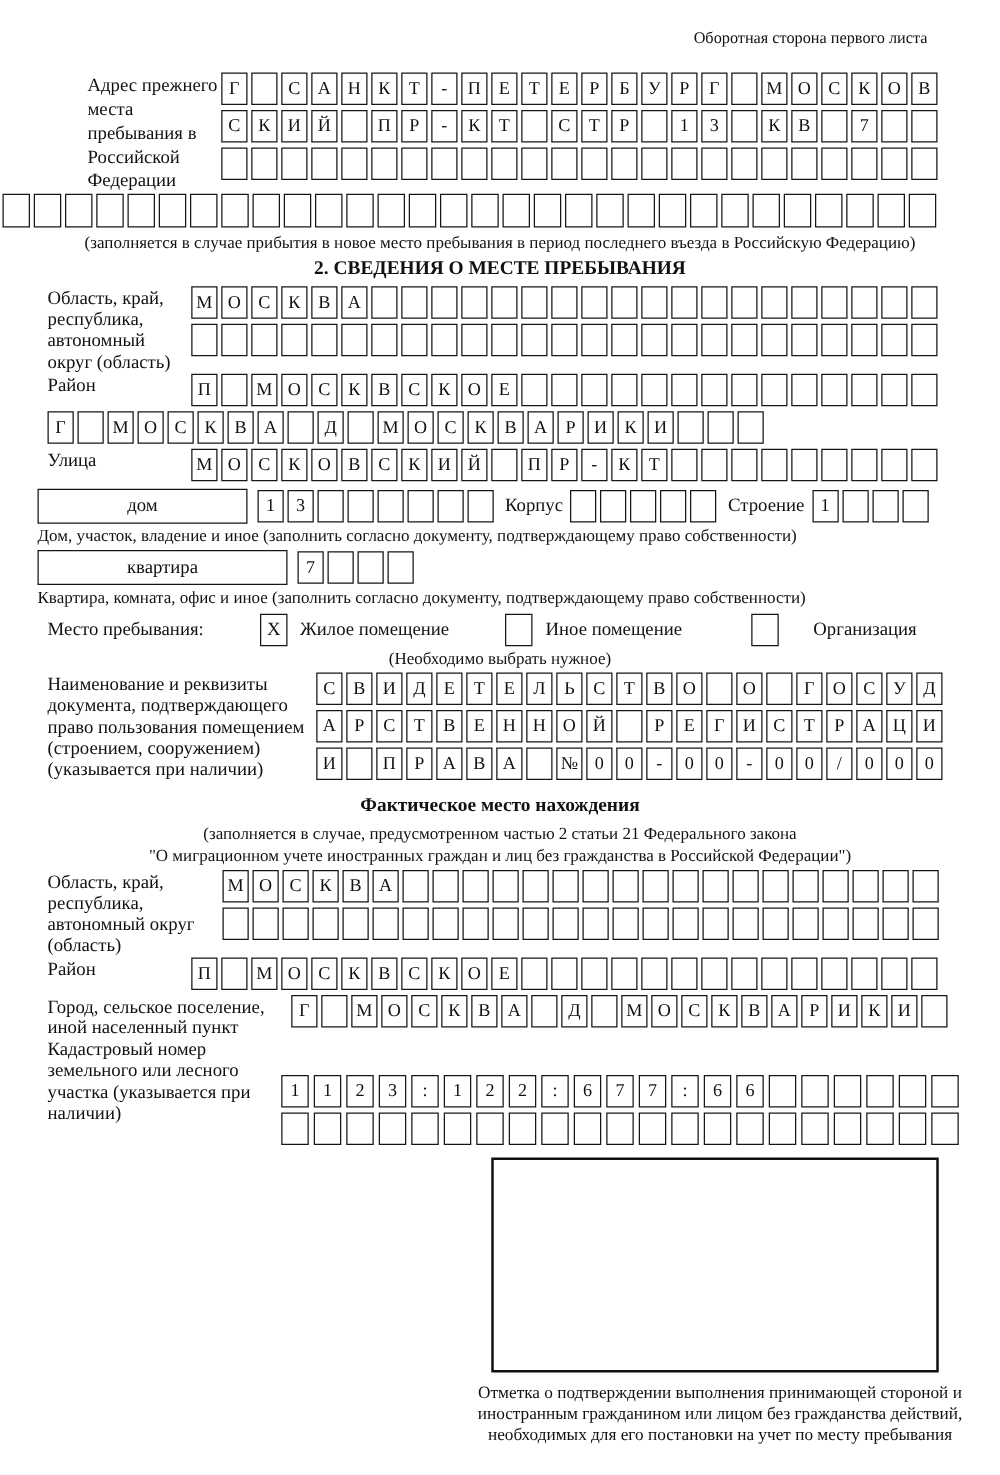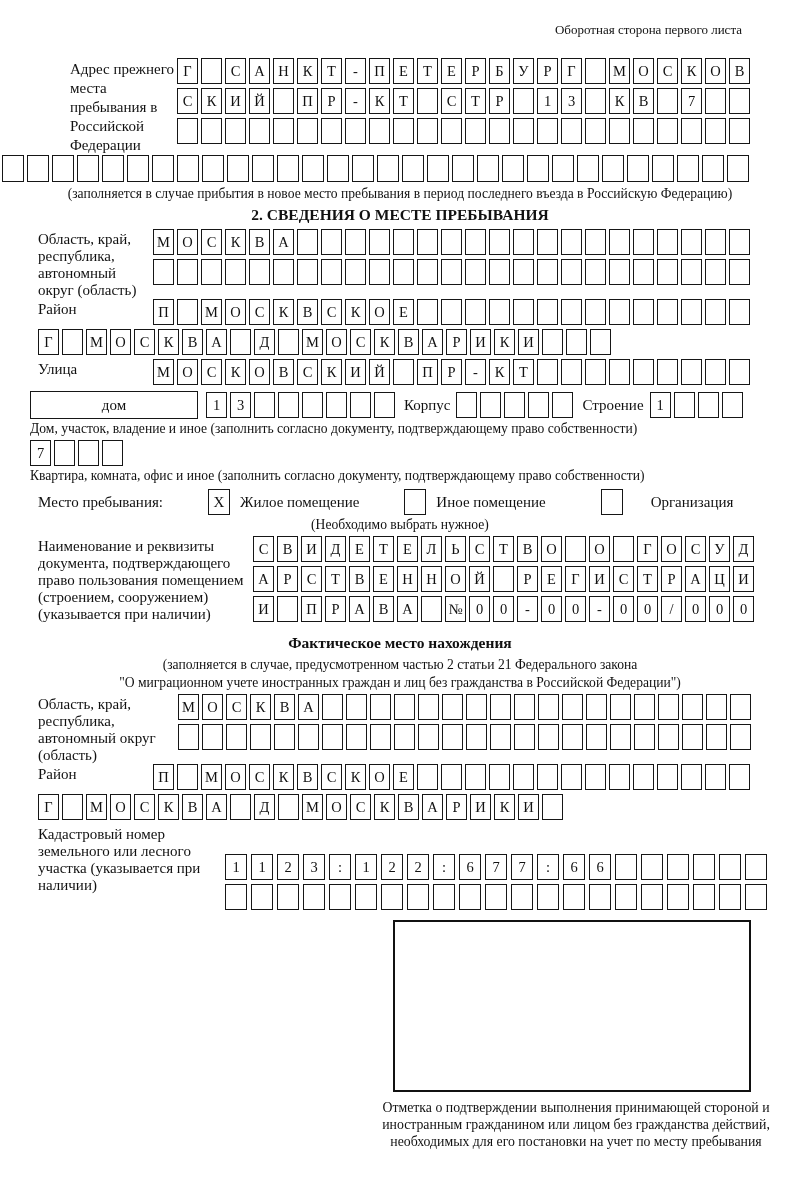--- a/index.html
+++ b/index.html
@@ -376,20 +376,21 @@
   <span class="cellrow">
       <span class="c">1</span>
       <span class="c"></span>
       <span class="c"></span>
       <span class="c"></span>
     </span>
 </div>
 <div class="caption left">Дом, участок, владение и иное (заполнить согласно документу, подтверждающему право собственности)</div>
 
 <div class="aptrow">
+  <span class="wbox kv">квартира</span>
   <span class="cellrow">
       <span class="c">7</span>
       <span class="c"></span>
       <span class="c"></span>
       <span class="c"></span>
     </span>
 </div>
 <div class="caption left">Квартира, комната, офис и иное (заполнить согласно документу, подтверждающему право собственности)</div>
 
 <div class="resrow">
@@ -567,20 +568,21 @@
         <span class="c"></span>
         <span class="c"></span>
         <span class="c"></span>
         <span class="c"></span>
         <span class="c"></span>
       </div>
     </div>
 </div>
 
 <div class="frow">
+  <div class="lbl lbl-w195" style="line-height:16px">Город, сельское поселение, иной населенный пункт</div>
   <div class="rows">
       <div class="cellrow">
         <span class="c">Г</span>
         <span class="c"></span>
         <span class="c">М</span>
         <span class="c">О</span>
         <span class="c">С</span>
         <span class="c">К</span>
         <span class="c">В</span>
         <span class="c">А</span>

